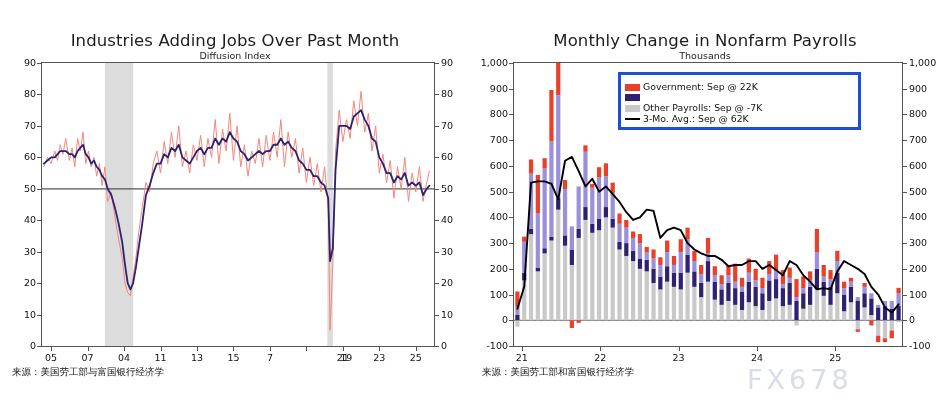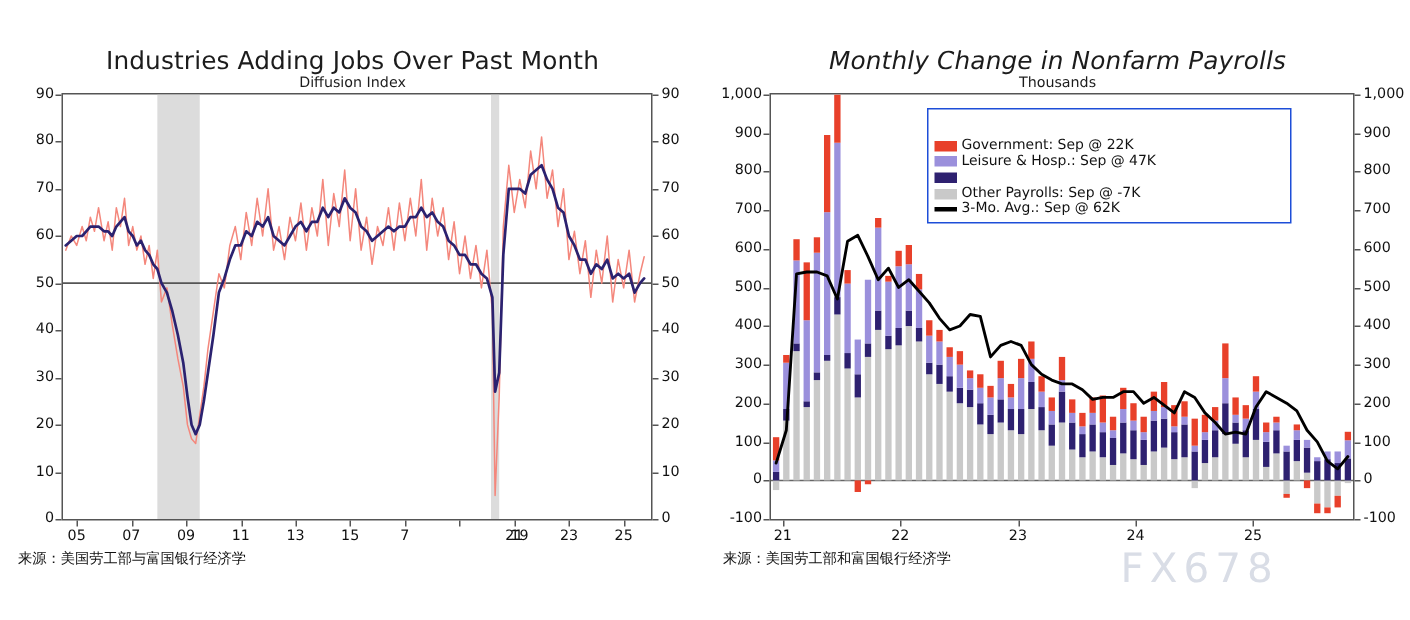--- a/index.html
+++ b/index.html
@@ -6,21 +6,21 @@
   body{width:940px;height:413px;font-family:"DejaVu Sans","Liberation Sans",sans-serif;color:#1a1a1a;overflow:hidden;}
   .wrap{position:relative;width:940px;height:413px;display:flex;}
   .panel{position:relative;width:470px;height:413px;box-sizing:border-box;}
   .title{position:absolute;left:0;right:0;text-align:center;font-size:16.5px;font-weight:400;color:#1c1c1c;letter-spacing:.1px;}
   .subtitle{position:absolute;left:0;right:0;text-align:center;font-size:9.5px;font-weight:400;color:#1c1c1c;}
   .plot{position:absolute;border:1px solid #555;box-sizing:border-box;background:#fff;overflow:hidden;}
   .ytick{position:absolute;font-size:9.5px;color:#111;white-space:nowrap;}
   .xtick{position:absolute;font-size:9.5px;color:#111;white-space:nowrap;text-align:center;}
   .tmark{position:absolute;background:#555;}
   .source{position:absolute;font-size:9.5px;color:#111;white-space:nowrap;}
-  .legendbox{position:absolute;background:rgba(255,255,255,.95);border:1px solid #1d4ed8;box-sizing:border-box;padding:19px 5px 3px 4px;}
+  .legendbox{position:absolute;background:rgba(255,255,255,.95);border:3px solid #1d4ed8;box-sizing:border-box;padding:7px 5px 3px 4px;}
   .lgrow{display:flex;align-items:center;height:10.6px;white-space:nowrap;}
   .lgsw{width:15px;height:7px;margin-right:3px;flex:0 0 auto;}
   .lgsw.line{height:2px;}
   .lgtx{font-size:9.3px;color:#111;line-height:10.6px;}
   .wm{position:absolute;font-size:27px;letter-spacing:4px;color:#d9dde6;font-weight:400;}
   svg{display:block;}
 </style>
 </head>
 <body>
 
@@ -60,21 +60,21 @@
         <div class="ytick" style="left: 441px; width: 26px; text-align: left; top: 214.222px;">40</div>
         <div class="ytick" style="left: 441px; width: 26px; text-align: left; top: 182.778px;">50</div>
         <div class="ytick" style="left: 441px; width: 26px; text-align: left; top: 151.333px;">60</div>
         <div class="ytick" style="left: 441px; width: 26px; text-align: left; top: 119.889px;">70</div>
         <div class="ytick" style="left: 441px; width: 26px; text-align: left; top: 88.4444px;">80</div>
         <div class="ytick" style="left: 441px; width: 26px; text-align: left; top: 57px;">90</div>
       </div>
     <div id="left-xticks">
         <div class="xtick" style="left: 37.1163px; width: 28px; top: 352px;">05</div>
         <div class="xtick" style="left: 73.5814px; width: 28px; top: 352px;">07</div>
-        <div class="xtick" style="left: 110.047px; width: 28px; top: 352px;">09</div>
+        <div class="xtick" style="left: 110.047px; width: 28px; top: 352px;">04</div>
         <div class="xtick" style="left: 146.512px; width: 28px; top: 352px;">11</div>
         <div class="xtick" style="left: 182.977px; width: 28px; top: 352px;">13</div>
         <div class="xtick" style="left: 219.442px; width: 28px; top: 352px;">15</div>
         <div class="xtick" style="left: 255.907px; width: 28px; top: 352px;">7</div>
         <div class="xtick" style="left: 292.372px; width: 28px; top: 352px; margin-left: 40px;">19</div>
         <div class="xtick" style="left: 328.837px; width: 28px; top: 352px;">21</div>
         <div class="xtick" style="left: 365.302px; width: 28px; top: 352px;">23</div>
         <div class="xtick" style="left: 401.767px; width: 28px; top: 352px;">25</div>
       </div>
 
@@ -107,21 +107,21 @@
       <div class="tmark" style="left: 196.977px; top: 347px; width: 1px; height: 4px;"></div>
       <div class="tmark" style="left: 233.442px; top: 347px; width: 1px; height: 4px;"></div>
       <div class="tmark" style="left: 269.907px; top: 347px; width: 1px; height: 4px;"></div>
       <div class="tmark" style="left: 306.372px; top: 347px; width: 1px; height: 4px;"></div>
       <div class="tmark" style="left: 342.837px; top: 347px; width: 1px; height: 4px;"></div>
       <div class="tmark" style="left: 379.302px; top: 347px; width: 1px; height: 4px;"></div>
       <div class="tmark" style="left: 415.767px; top: 347px; width: 1px; height: 4px;"></div>
     </div>
 
   <div class="panel">
-    <div class="title" style="top:31px;font-style:italic;">Monthly Change in Nonfarm Payrolls</div>
+    <div class="title" style="top:31px;">Monthly Change in Nonfarm Payrolls</div>
     <div class="subtitle" style="top:50px;">Thousands</div>
 
     <div class="plot" id="rightplot" style="left:43px;top:62px;width:390px;height:285px;">
       <svg id="rightsvg" width="388" height="283" viewBox="0 0 388 283">
           <line x1="0" y1="257.27272727272725" x2="388" y2="257.27272727272725" stroke="#666" stroke-width="1"></line>
           <rect x="1.29" y="257.27" width="4.22" height="6.43" fill="#C9C9C9"></rect>
           <rect x="1.29" y="251.61" width="4.22" height="5.66" fill="#2E2170"></rect>
           <rect x="1.29" y="243.89" width="4.22" height="7.72" fill="#9B90DC"></rect>
           <rect x="1.29" y="228.46" width="4.22" height="15.44" fill="#E8402A"></rect>
           <rect x="8.10" y="217.40" width="4.22" height="39.88" fill="#C9C9C9"></rect>
@@ -387,24 +387,20 @@
         <div class="xtick" style="left: 272.99px; width: 28px; top: 352px;">24</div>
         <div class="xtick" style="left: 351.374px; width: 28px; top: 352px;">25</div>
       </div>
 
     <div class="legendbox" style="left:148px;top:72px;width:243px;">
       <div class="lgrow">
         <span class="lgsw" style="background:#E8402A;"></span>
         <span class="lgtx">Government: Sep @ 22K</span>
       </div>
       <div class="lgrow">
-        <span class="lgsw" style="background:#9B90DC;"></span>
-        <span class="lgtx">Leisure &amp; Hosp.: Sep @ 47K</span>
-      </div>
-      <div class="lgrow">
         <span class="lgsw" style="background:#2E2170;"></span>
       </div>
       <div class="lgrow">
         <span class="lgsw" style="background:#C9C9C9;"></span>
         <span class="lgtx">Other Payrolls: Sep @ -7K</span>
       </div>
       <div class="lgrow">
         <span class="lgsw line" style="background:#000;height:2.4px;"></span>
         <span class="lgtx">3-Mo. Avg.: Sep @ 62K</span>
       </div>

